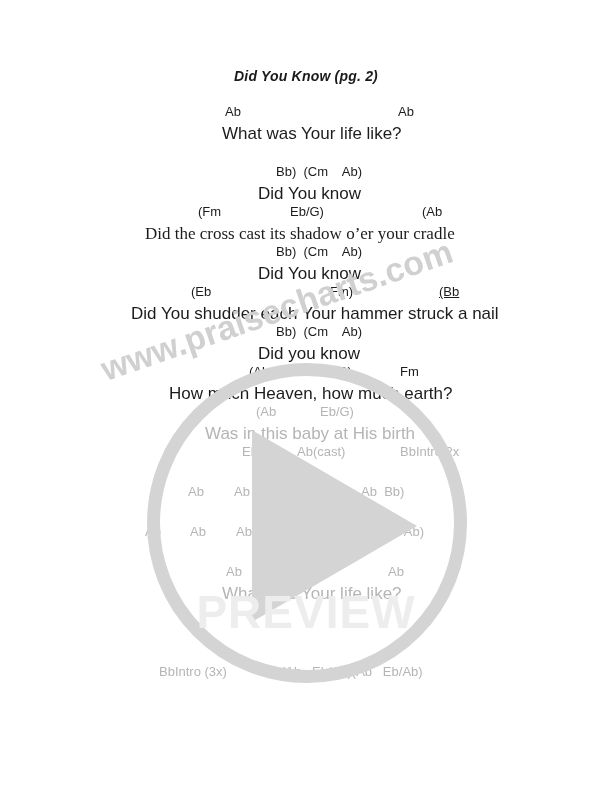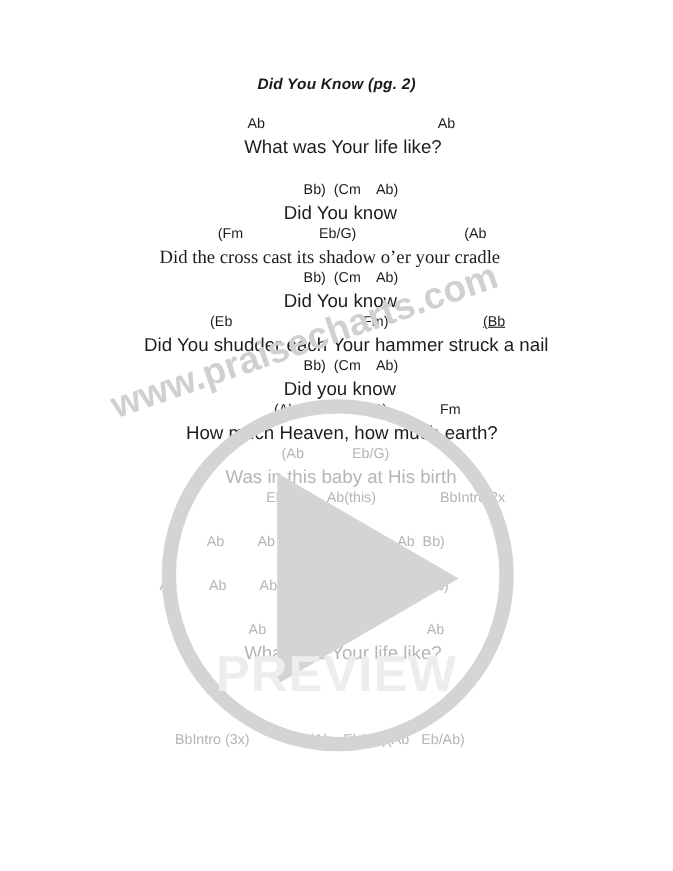--- a/index.html
+++ b/index.html
@@ -146,25 +146,25 @@
         <div class="line chords"><span class="seg" style="left: 191px;">(Eb</span><span class="seg" style="left: 330px;">Fm)</span><span class="seg" style="left: 439px; text-decoration: underline;">(Bb</span></div>
         <div class="line"><span class="seg" style="left: 131px;">Did You shudder each Your hammer struck a nail</span></div>
         <div class="line chords"><span class="seg" style="left: 276px;">Bb)  (Cm    Ab)</span></div>
         <div class="line"><span class="seg" style="left: 258px;">Did you know</span></div>
         <div class="line chords"><span class="seg" style="left: 249px;">(Ab</span><span class="seg" style="left: 318px;">Eb/G)</span><span class="seg" style="left: 400px;">Fm</span></div>
         <div class="line"><span class="seg" style="left: 169px;">How much Heaven, how much earth?</span></div>
       </div>
     <div id="lines-faded" class="faded">
         <div class="line chords"><span class="seg" style="left: 256px;">(Ab</span><span class="seg" style="left: 320px;">Eb/G)</span></div>
         <div class="line"><span class="seg" style="left: 205px;">Was in this baby at His birth</span></div>
-        <div class="line chords"><span class="seg" style="left: 242px;">Eb/G</span><span class="seg" style="left: 297px;">Ab(this)</span><span class="seg" style="left: 400px;">BbIntro 2x</span></div>
+        <div class="line chords"><span class="seg" style="left: 242px;">Eb/G</span><span class="seg" style="left: 297px;">Ab(cast)</span><span class="seg" style="left: 400px;">BbIntro 2x</span></div>
         <div class="line"></div>
         <div class="line chords"><span class="seg" style="left: 188px;">Ab</span><span class="seg" style="left: 234px;">Ab</span><span class="seg" style="left: 282px;">Ab</span><span class="seg" style="left: 330px;">(Cm  Ab  Bb)</span></div>
         <div class="line"></div>
-        <div class="line chords"><span class="seg" style="left: 145px;">Ab</span><span class="seg" style="left: 190px;">Ab</span><span class="seg" style="left: 236px;">Ab</span><span class="seg" style="left: 265px; text-align: center;">(Cm   Ab    Bb    Gb   Ab)</span></div>
+        <div class="line chords"><span class="seg" style="left: 145px;">Ab</span><span class="seg" style="left: 190px;">Ab</span><span class="seg" style="left: 236px;">Ab</span><span class="seg" style="left: 281px; text-align: center;">(Cm   Ab    Bb    Gb   Ab)</span></div>
         <div class="line"></div>
         <div class="line chords"><span class="seg" style="left: 226px;">Ab</span><span class="seg" style="left: 388px;">Ab</span></div>
         <div class="line"><span class="seg" style="left: 222px;">What was Your life like?</span></div>
         <div class="line"></div>
         <div class="line"></div>
         <div class="line"></div>
         <div class="line chords"><span class="seg" style="left: 159px;">BbIntro (3x)</span><span class="seg" style="left: 281px;">(Ab   Eb/Ab)(Ab   Eb/Ab)</span></div>
       </div>
   </div>
 

